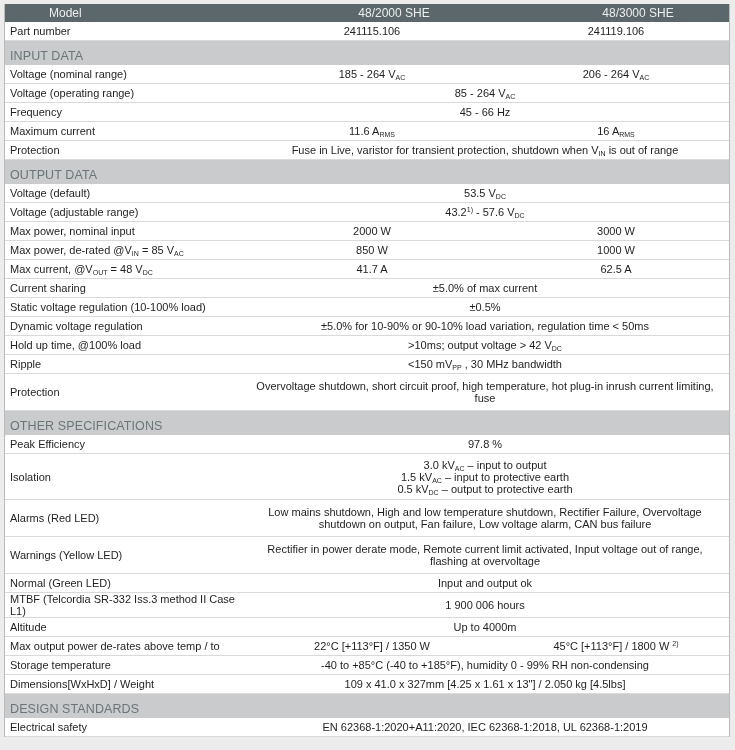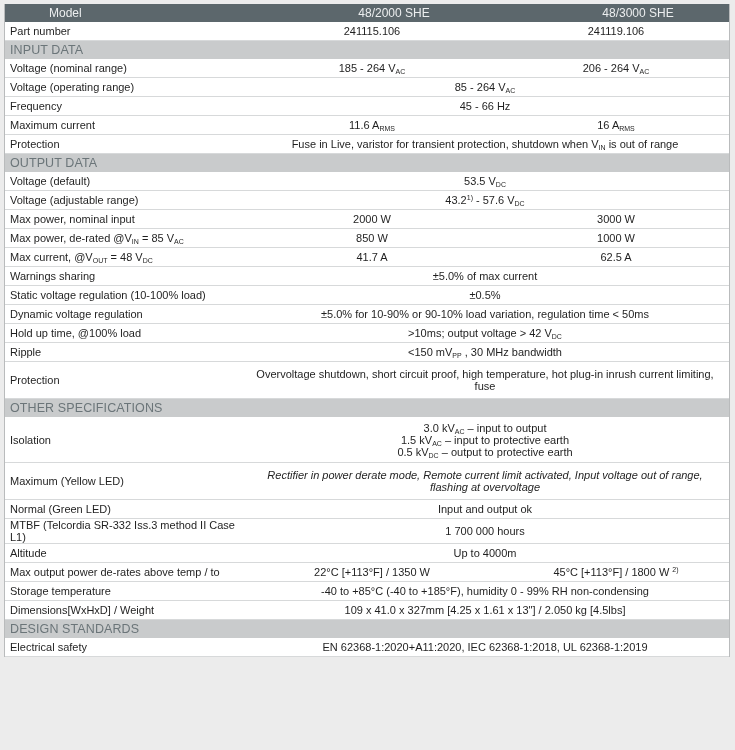--- a/index.html
+++ b/index.html
@@ -20,21 +20,21 @@
   col.c1 { width: 262px; }
   col.c2 { width: 226px; }
   td { font-size: 11px; line-height: 12px; padding: 0 0 0 5px; vertical-align: middle; }
   td.v { text-align: center; padding: 0; }
   tr.hdr td { background: #5c676c; color: #eceeef; height: 18px; font-size: 12px; padding-left: 44px; }
   tr.row td { height: 18px; border-bottom: 1px solid #d7d9da; }
   tr.row.r2 td { height: 36px; }
   tr.row.r3 td { height: 45px; }
   tr.sec td {
     background: #c9cbcc; color: #6b7579; font-size: 12.5px; height: 18px;
-    letter-spacing: 0.1px;
+    padding-top: 6px; letter-spacing: 0.1px;
   }
   sub { font-size: 7px; vertical-align: -2px; line-height: 0; }
   sup { font-size: 7px; vertical-align: 4px; line-height: 0; }
   .ml { display: block; }
 </style>
 </head>
 <body>
 
 <div class="sheet">
 <table>
@@ -101,21 +101,21 @@
       <td><span>Max power, de-rated @V</span><sub>IN</sub><span> = 85 V</span><sub>AC</sub></td>
       <td class="v">850 W</td>
       <td class="v">1000 W</td>
     </tr>
     <tr class="row">
       <td><span>Max current, @V</span><sub>OUT</sub><span> = 48 V</span><sub>DC</sub></td>
       <td class="v">41.7 A</td>
       <td class="v">62.5 A</td>
     </tr>
     <tr class="row">
-      <td>Warnings sharing</td>
+      <td>Current sharing</td>
       <td class="v" colspan="2">±5.0% of max current</td>
     </tr>
     <tr class="row">
       <td>Static voltage regulation (10-100% load)</td>
       <td class="v" colspan="2">±0.5%</td>
     </tr>
     <tr class="row">
       <td>Dynamic voltage regulation</td>
       <td class="v" colspan="2">±5.0% for 10-90% or 90-10% load variation, regulation time &lt; 50ms</td>
     </tr>
@@ -128,39 +128,47 @@
       <td class="v" colspan="2"><span>&lt;150 mV</span><sub>PP</sub><span> , 30 MHz bandwidth</span></td>
     </tr>
     <tr class="row r2">
       <td>Protection</td>
       <td class="v" colspan="2" style="padding:0 6px;">Overvoltage shutdown, short circuit proof, high temperature, hot plug-in inrush current limiting, fuse</td>
     </tr>
 
     <tr class="sec">
       <td colspan="3">OTHER SPECIFICATIONS</td>
     </tr>
+    <tr class="row">
+      <td>Peak Efficiency</td>
+      <td class="v" colspan="2">97.8 %</td>
+    </tr>
     <tr class="row r3">
       <td>Isolation</td>
       <td class="v" colspan="2">
         <span class="ml"><span>3.0 kV</span><sub>AC</sub><span> – input to output</span></span>
         <span class="ml"><span>1.5 kV</span><sub>AC</sub><span> – input to protective earth</span></span>
         <span class="ml"><span>0.5 kV</span><sub>DC</sub><span> – output to protective earth</span></span>
       </td>
     </tr>
     <tr class="row r2">
-      <td>Maximum (Yellow LED)</td>
-      <td class="v" colspan="2" style="padding:0 8px;font-style:italic;">Rectifier in power derate mode,  Remote current limit activated, Input voltage out of range, flashing at overvoltage</td>
+      <td>Alarms (Red LED)</td>
+      <td class="v" colspan="2" style="padding:0 8px;">Low mains shutdown, High and low temperature shutdown, Rectifier Failure, Overvoltage shutdown on output, Fan failure, Low voltage alarm, CAN bus failure</td>
+    </tr>
+    <tr class="row r2">
+      <td>Warnings (Yellow LED)</td>
+      <td class="v" colspan="2" style="padding:0 8px;">Rectifier in power derate mode,  Remote current limit activated, Input voltage out of range, flashing at overvoltage</td>
     </tr>
     <tr class="row">
       <td>Normal (Green LED)</td>
       <td class="v" colspan="2">Input and output ok</td>
     </tr>
     <tr class="row">
       <td>MTBF (Telcordia SR-332 Iss.3 method II Case L1)</td>
-      <td class="v" colspan="2">1 700 000 hours</td>
+      <td class="v" colspan="2">1 900 006 hours</td>
     </tr>
     <tr class="row">
       <td>Altitude</td>
       <td class="v" colspan="2">Up to 4000m</td>
     </tr>
     <tr class="row">
       <td>Max output power de-rates above temp / to</td>
       <td class="v">22°C [+113°F] / 1350 W</td>
       <td class="v"><span>45°C [+113°F] / 1800 W</span> <sup>2)</sup></td>
     </tr>

